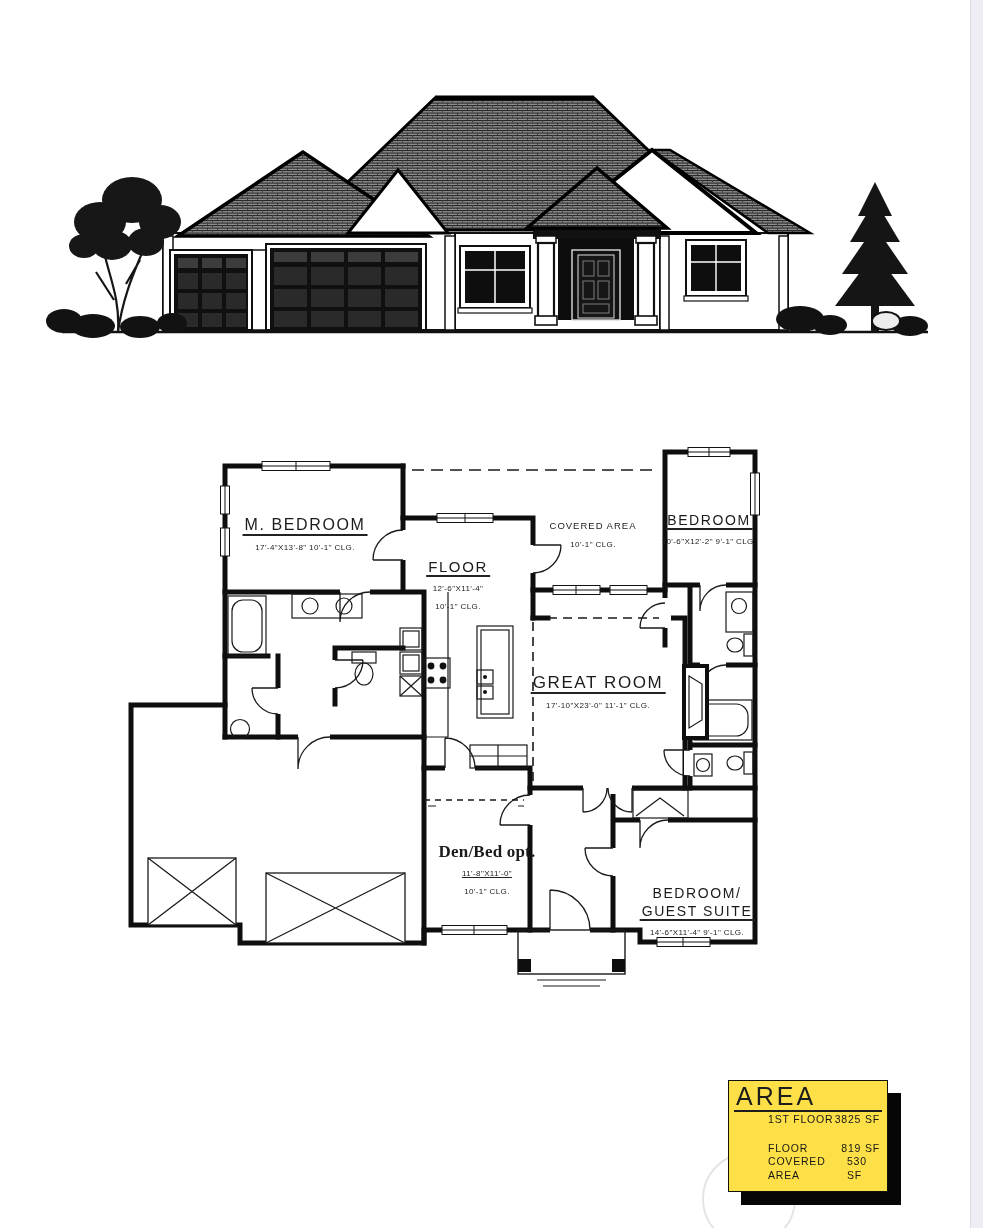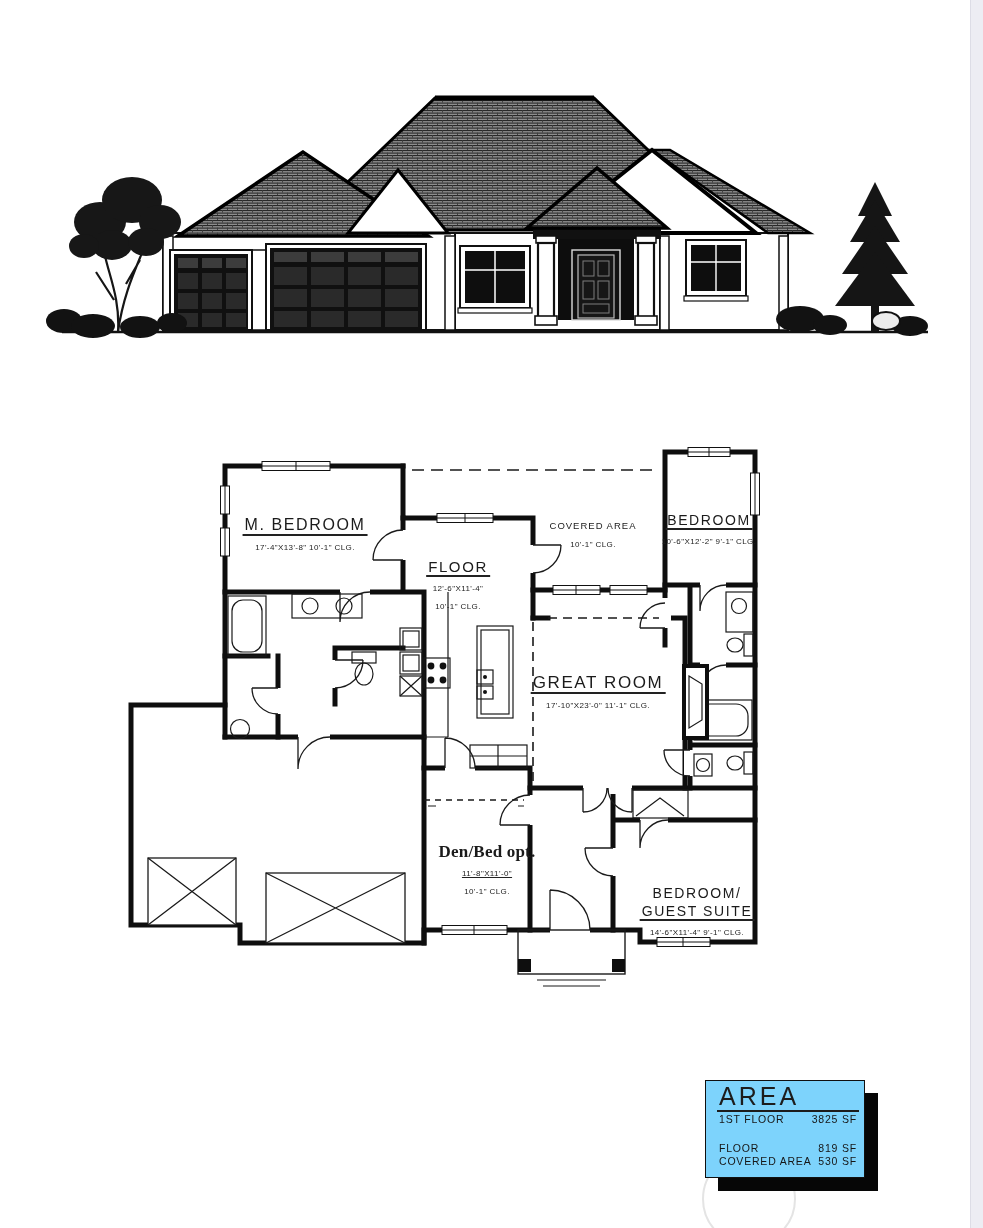--- a/index.html
+++ b/index.html
@@ -11,26 +11,26 @@
   .lbl{position:absolute;transform:translateX(-50%);text-align:center;white-space:nowrap;color:#1b1b1b;z-index:3;}
   .room-name{display:inline-block;font-size:16px;letter-spacing:1.6px;line-height:1.02;
              border-bottom:2px solid #222;padding:0 2px 1px 2px;}
   .room-name.nounder{border-bottom:none;}
   .dims{font-size:8px;letter-spacing:.4px;line-height:1.25;color:#222;}
   .sz15 .room-name{font-size:15px;} .sz14 .room-name{font-size:14px;} .sz17 .room-name{font-size:17px;}
   .covered .room-name{font-size:9.5px;letter-spacing:1px;border-bottom:none;padding-bottom:0;}
   .den-name{display:inline-block;font-family:"Liberation Serif",serif;font-weight:700;font-size:17px;
             letter-spacing:.2px;}
   
-  .area-box{position:absolute;left:705px;top:1080px;width:160px;background:#7dd3fc;
-            border:1.6px solid #101010;box-shadow:13px 13px 0 0 #060606;z-index:4;padding:3px 5px 8px 11px;box-sizing:border-box;}
+  .area-box{position:absolute;left:728px;top:1080px;width:160px;background:#fde047;
+            border:1.6px solid #101010;box-shadow:13px 13px 0 0 #060606;z-index:4;padding:3px 5px 8px 5px;box-sizing:border-box;}
   .area-title{font-size:25px;letter-spacing:3px;line-height:1.0;color:#1c1c1c;padding-left:2px;}
   .area-rule{border-bottom:2px solid #1c1c1c;margin:1px 0 1px 0;}
   .area-row{display:flex;justify-content:space-between;font-size:10.5px;letter-spacing:.8px;
-            color:#161616;line-height:1.3;padding:0 2px;}
+            color:#161616;line-height:1.3;padding:0 2px;margin-left:32px;}
   .area-gap{height:15px;}
   .faint-circle{position:absolute;left:702px;top:1152px;width:90px;height:90px;border-radius:50%;
                 border:2.5px solid #e4e4e4;z-index:1;}
 </style>
 </head>
 <body>
 
 <div class="page">
 
   <svg class="plan-svg" width="983" height="1228" viewBox="0 0 983 1228">

